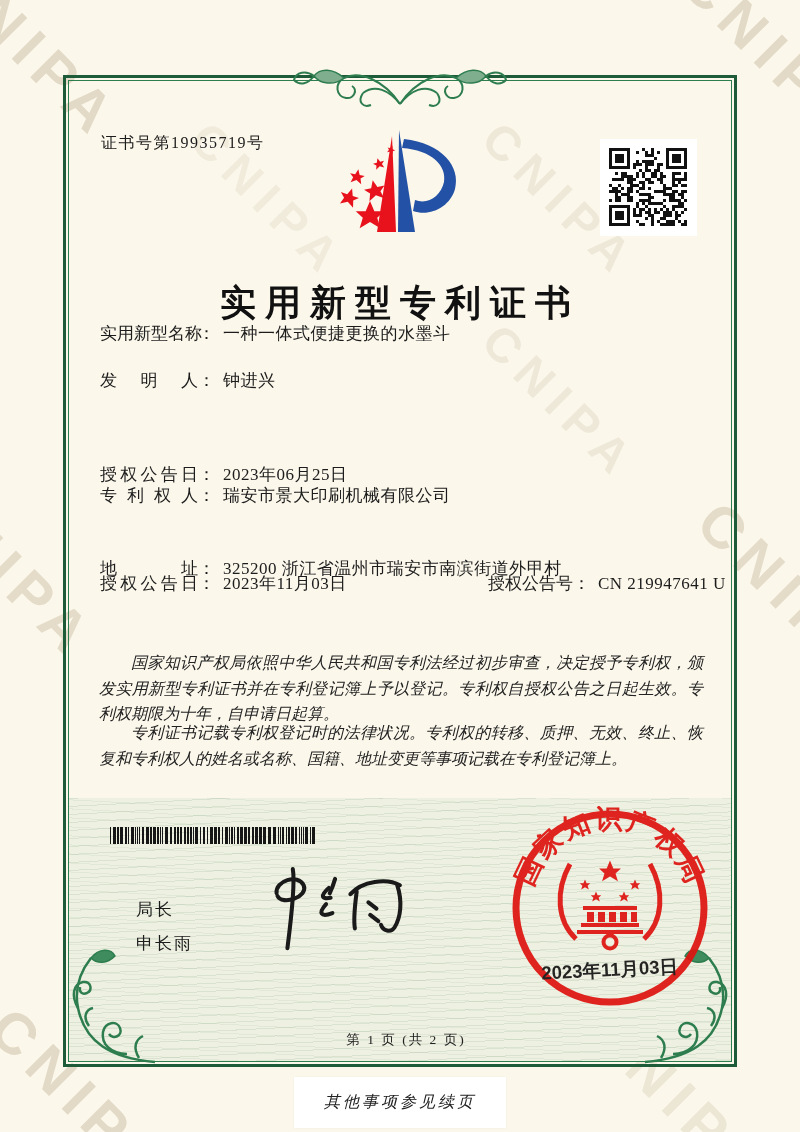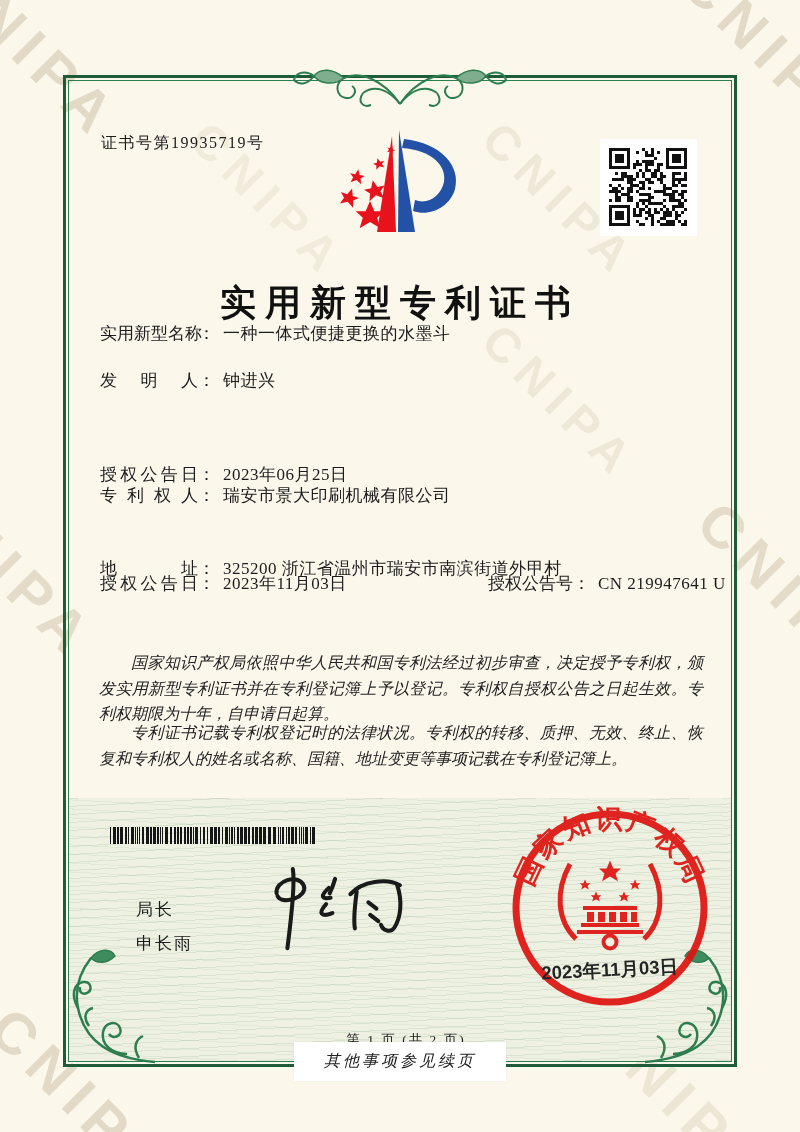--- a/index.html
+++ b/index.html
@@ -50,22 +50,22 @@
 
   .barcode{position:absolute;left:110px;top:827px;}
 
   .signer{position:absolute;left:113px;top:893px;font-size:17px;letter-spacing:2px;line-height:34px;margin-left:23px;}
   .signature{position:absolute;left:228px;top:862px;}
 
   .seal{position:absolute;left:508px;top:806px;opacity:.93;mix-blend-mode:multiply;}
 
   .page-info{position:absolute;left:6px;top:1031px;width:100%;text-align:center;font-size:13.5px;letter-spacing:2px;color:#222;}
 
-  .cont-strip{position:absolute;left:50%;top:1042px;transform:translateX(-50%);
-      background:#ffffff;padding:9px 30px;box-shadow:0 0 2px rgba(0,0,0,.05);}
+  .cont-strip{position:absolute;left:50%;top:1077px;transform:translateX(-50%);
+      background:#ffffff;padding:15px 30px;box-shadow:0 0 2px rgba(0,0,0,.05);}
   .cont-strip span{font-size:16px;font-style:italic;letter-spacing:3px;color:#222;}
 </style>
 </head>
 <body>
 
 <div class="page">
 
   <span class="wm" style="left:30px;top:48px;font-size:58px;opacity:.55">CNIPA</span>
   <span class="wm" style="left:772px;top:52px;font-size:58px;opacity:.55">CNIPA</span>
   <span class="wm" style="left:268px;top:200px;font-size:48px;opacity:.28;color:#d8cdb6">CNIPA</span>

